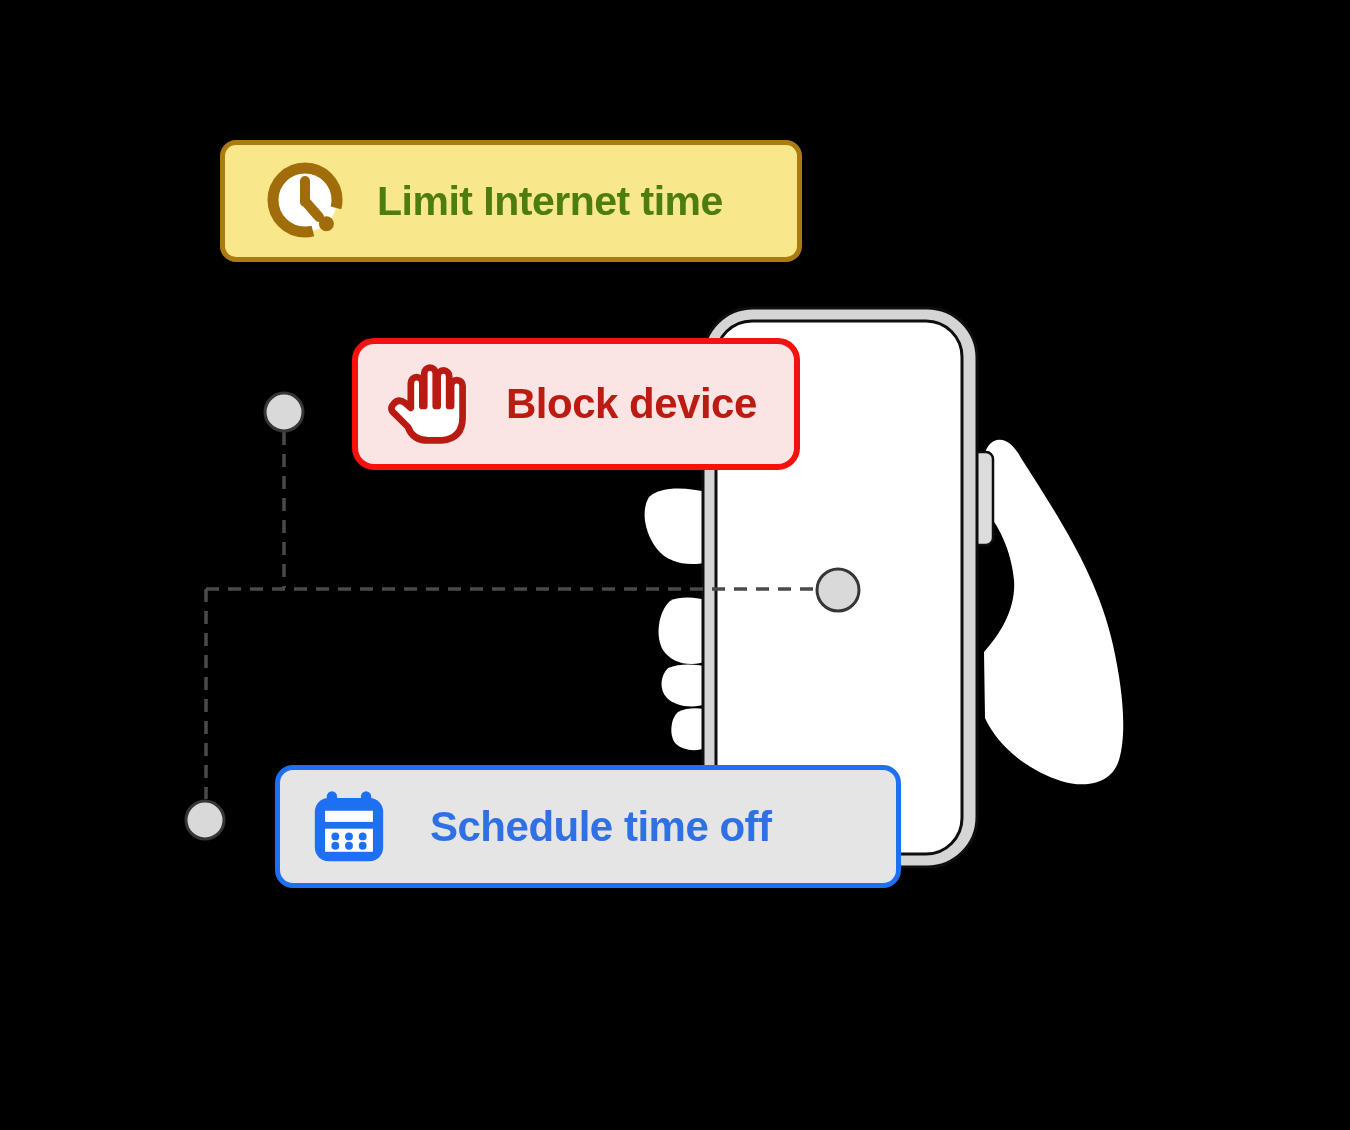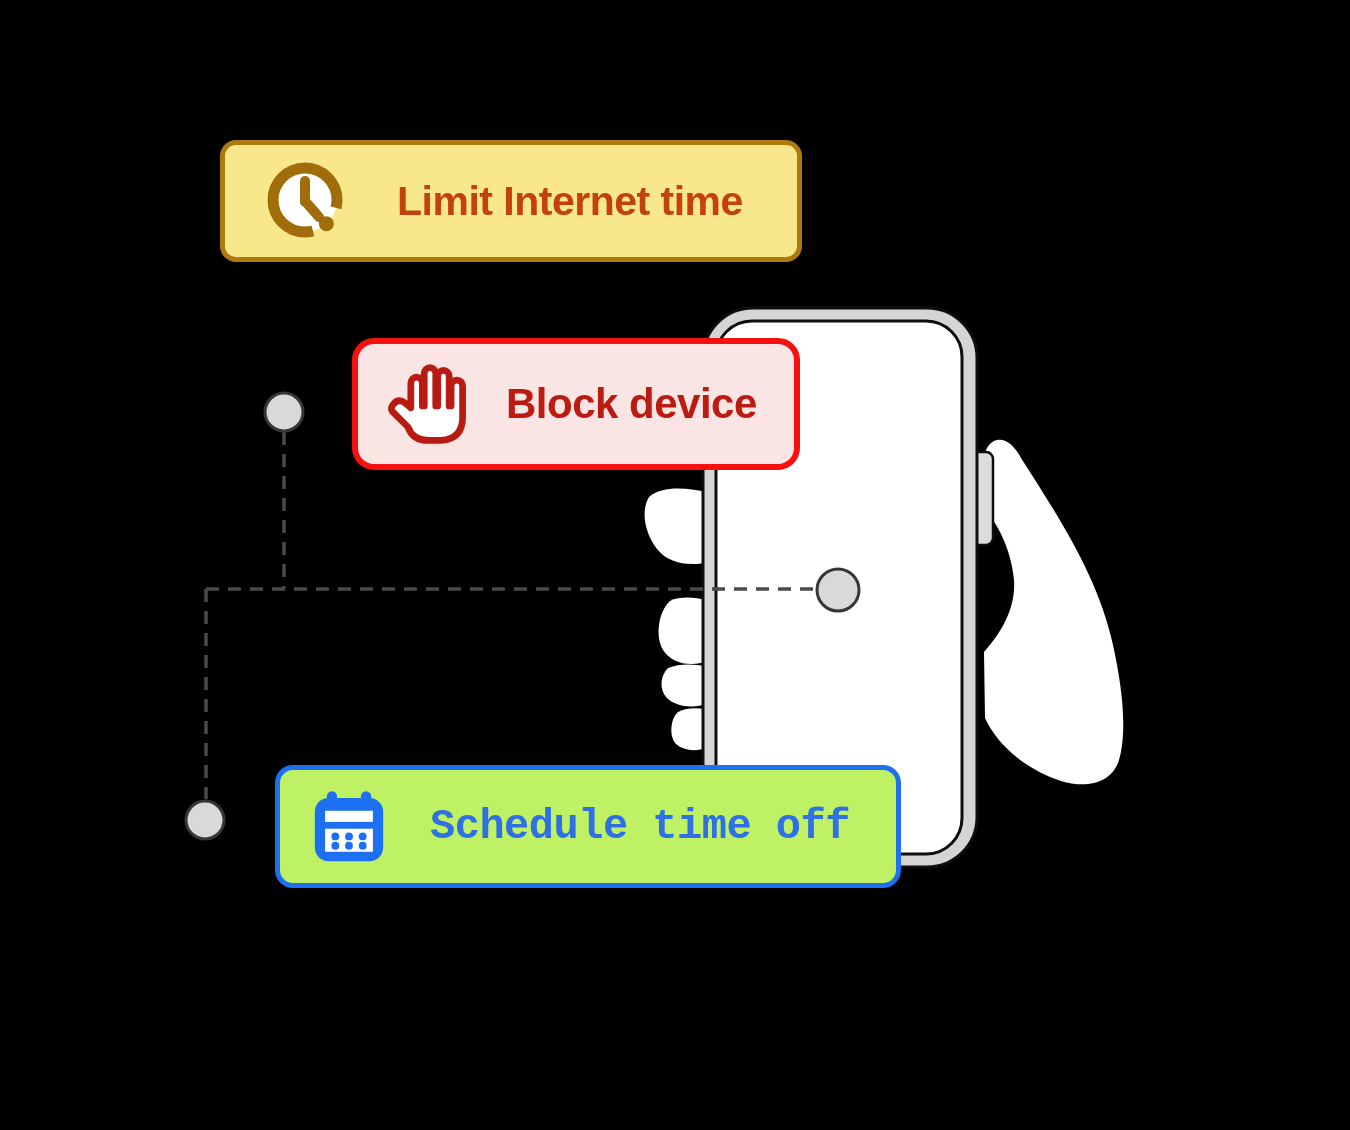--- a/index.html
+++ b/index.html
@@ -68,39 +68,39 @@
   </svg>
 
   <div class="badge" id="badge-limit" style="background-color: rgb(249, 232, 139); border-color: rgb(172, 123, 16);">
     <span class="icon-box">
       <svg width="88" height="88" viewBox="0 0 88 88">
         <circle cx="44" cy="43" r="32" fill="#FFFFFF" stroke-width="11" pathLength="100" stroke-dasharray="4 17 79" stroke="#A06D0A"></circle>
         <path d="M 44,45 L 44,24 M 44,44 L 58,60" fill="none" stroke-width="10" stroke-linecap="round" stroke="#A06D0A"></path>
         <circle cx="65.4" cy="66.8" r="7.5" fill="#A06D0A"></circle>
       </svg>
     </span>
-    <span class="label" style="color: #c2410c; margin-left: 20px;">Limit Internet time</span>
+    <span class="label" style="color: #4d7c0f;">Limit Internet time</span>
   </div>
 
   <div class="badge" id="badge-block" style="background-color: rgb(251, 228, 228); border-color: rgb(245, 17, 13);">
     <span class="icon-box">
       <svg width="92" height="92" viewBox="0 0 96 96">
         <path fill="#FFFFFF" stroke-width="7" stroke-linejoin="round" stroke-linecap="round" d="M 10,48 Q 15,42 22,47 L 28,52
                  L 28,26 A 6,6 0 0 1 40,26 L 40,50
                  L 42,50 L 42,16 A 6,6 0 0 1 54,16 L 54,50
                  L 56,50 L 56,19 A 6,6 0 0 1 68,19 L 68,50
                  L 70,50 L 70,29 A 6,6 0 0 1 82,29 L 82,62
                  Q 82,84 60,86 L 46,86 Q 30,86 25,72
                  L 11,58 Q 5,53 10,48 Z" stroke="#B91A12"></path>
       </svg>
     </span>
     <span class="label" style="color: rgb(188, 27, 18);">Block device</span>
   </div>
 
-  <div class="badge" id="badge-schedule" style="background-color: #bef264; border-color: rgb(30, 112, 242); font-family: Liberation Mono, monospace;">
+  <div class="badge" id="badge-schedule" style="background-color: #e5e5e5; border-color: rgb(30, 112, 242);">
     <span class="icon-box">
       <svg width="82" height="82" viewBox="0 0 96 96">
         <rect x="22" y="6" width="12" height="20" rx="6" fill="#1E70F2"></rect>
         <rect x="62" y="6" width="12" height="20" rx="6" fill="#1E70F2"></rect>
         <rect x="8" y="14" width="80" height="74" rx="16" fill="#1E70F2"></rect>
         <rect x="20" y="29" width="56" height="13" fill="#FFFFFF"></rect>
         <rect x="20" y="50" width="56" height="27" fill="#FFFFFF"></rect>
         <g fill="#1E70F2">
           <circle cx="32" cy="59" r="4.6"></circle>
             <circle cx="48" cy="59" r="4.6"></circle>

